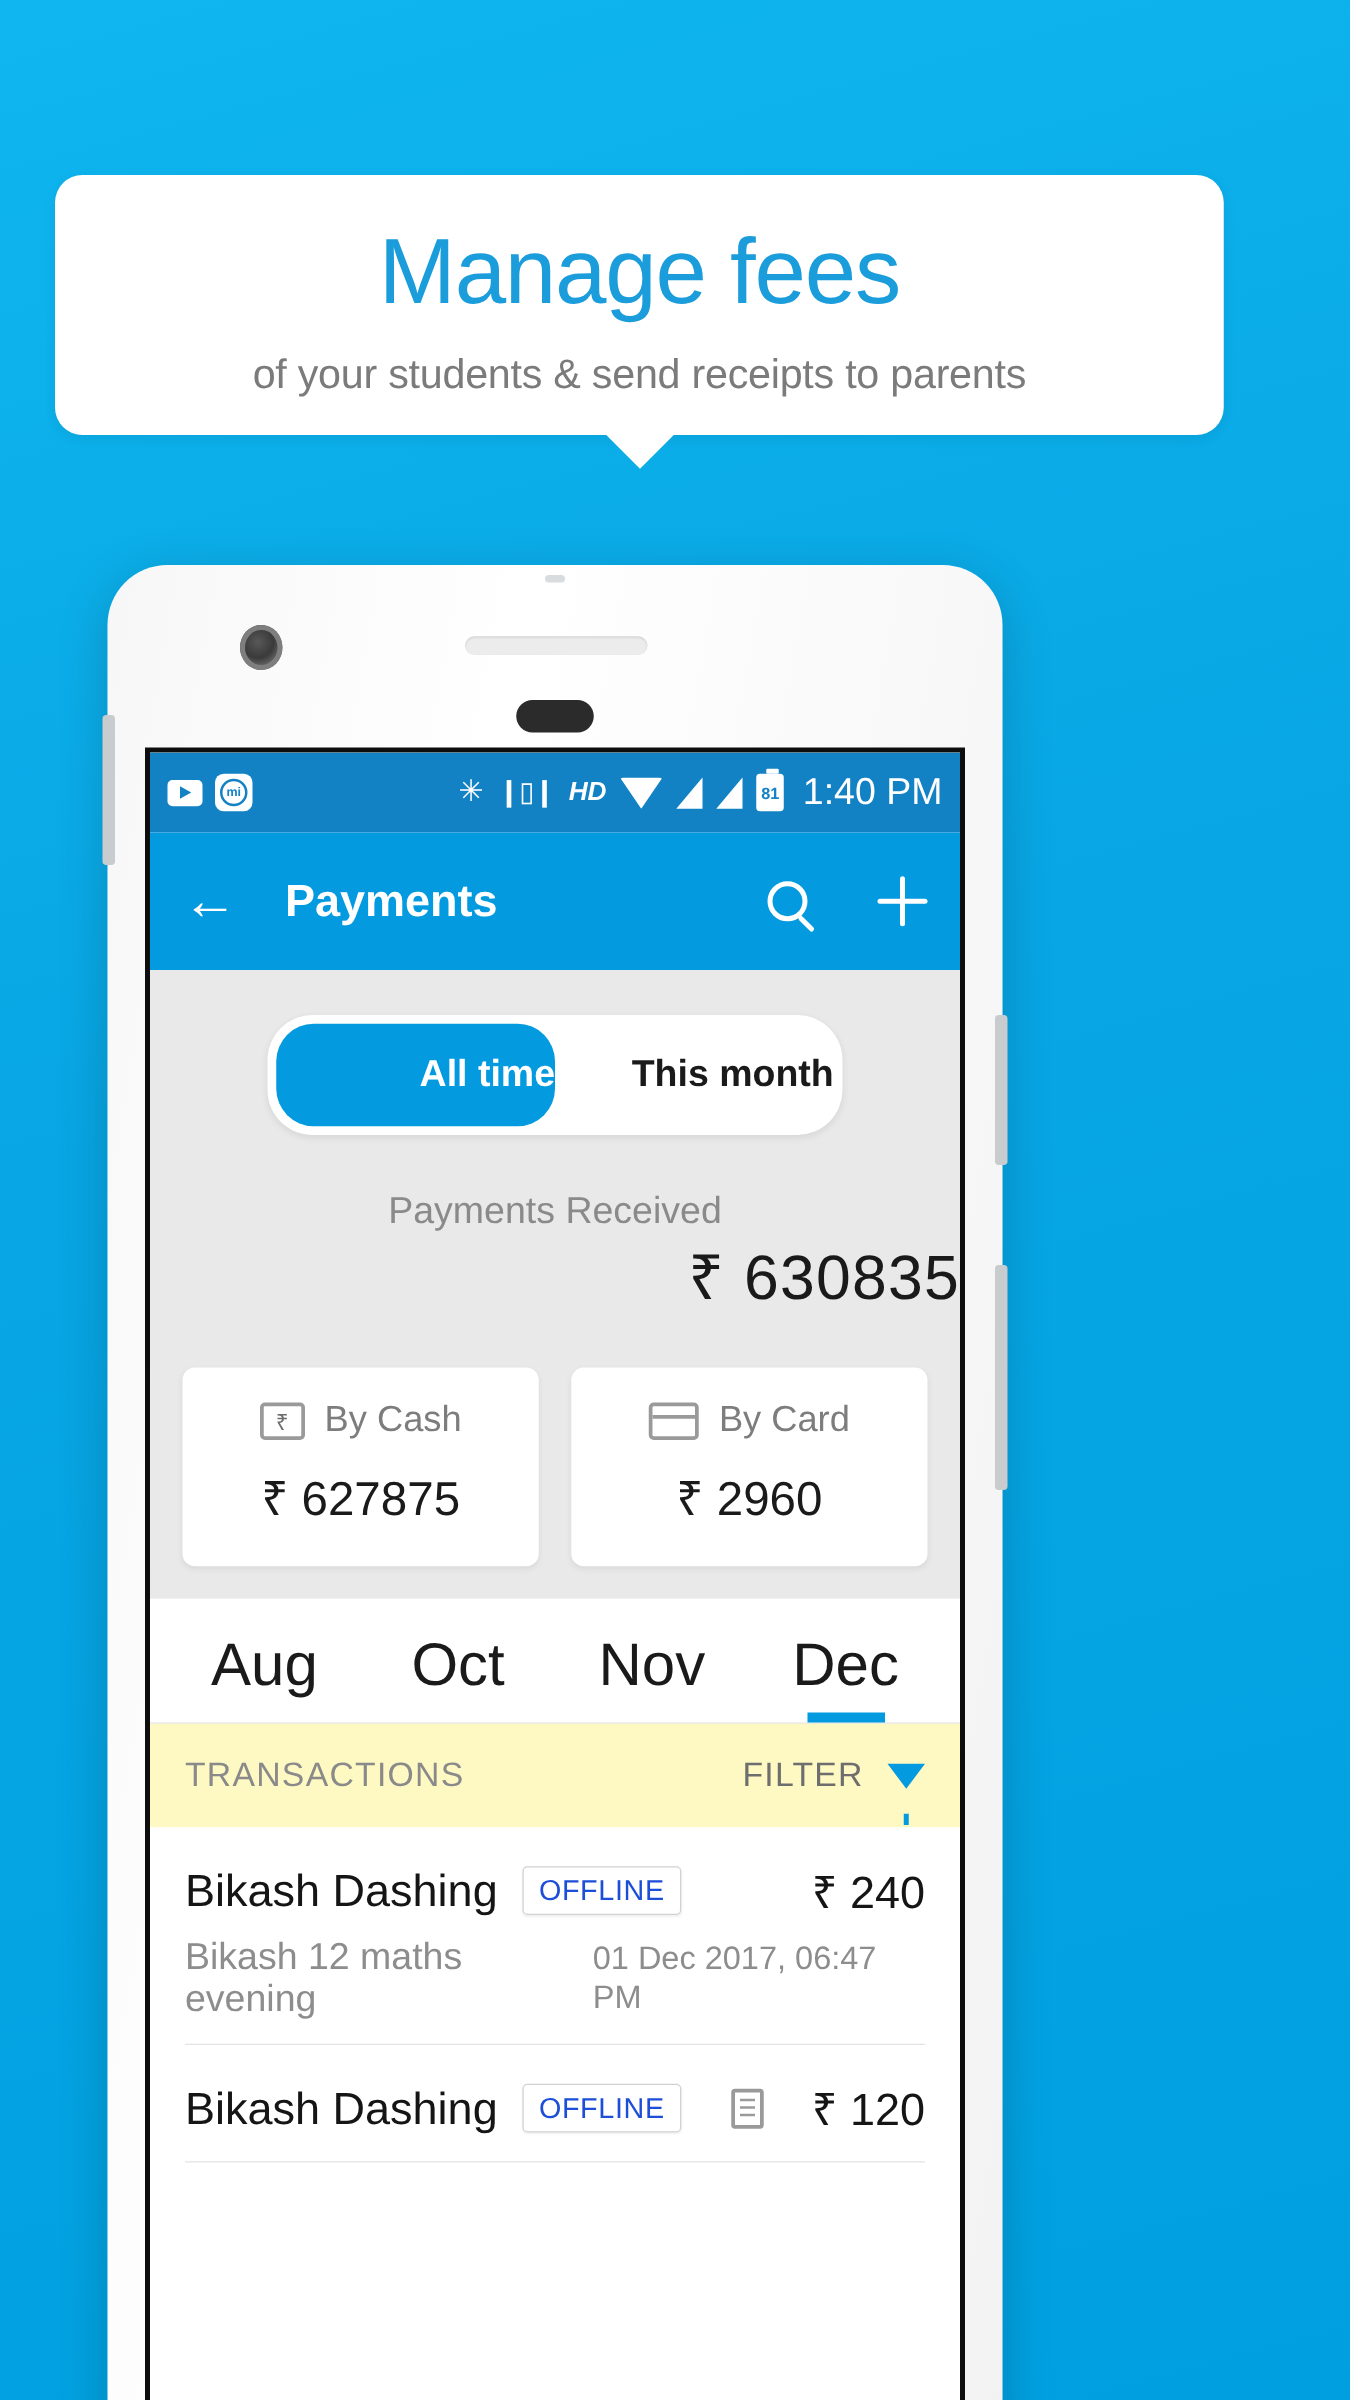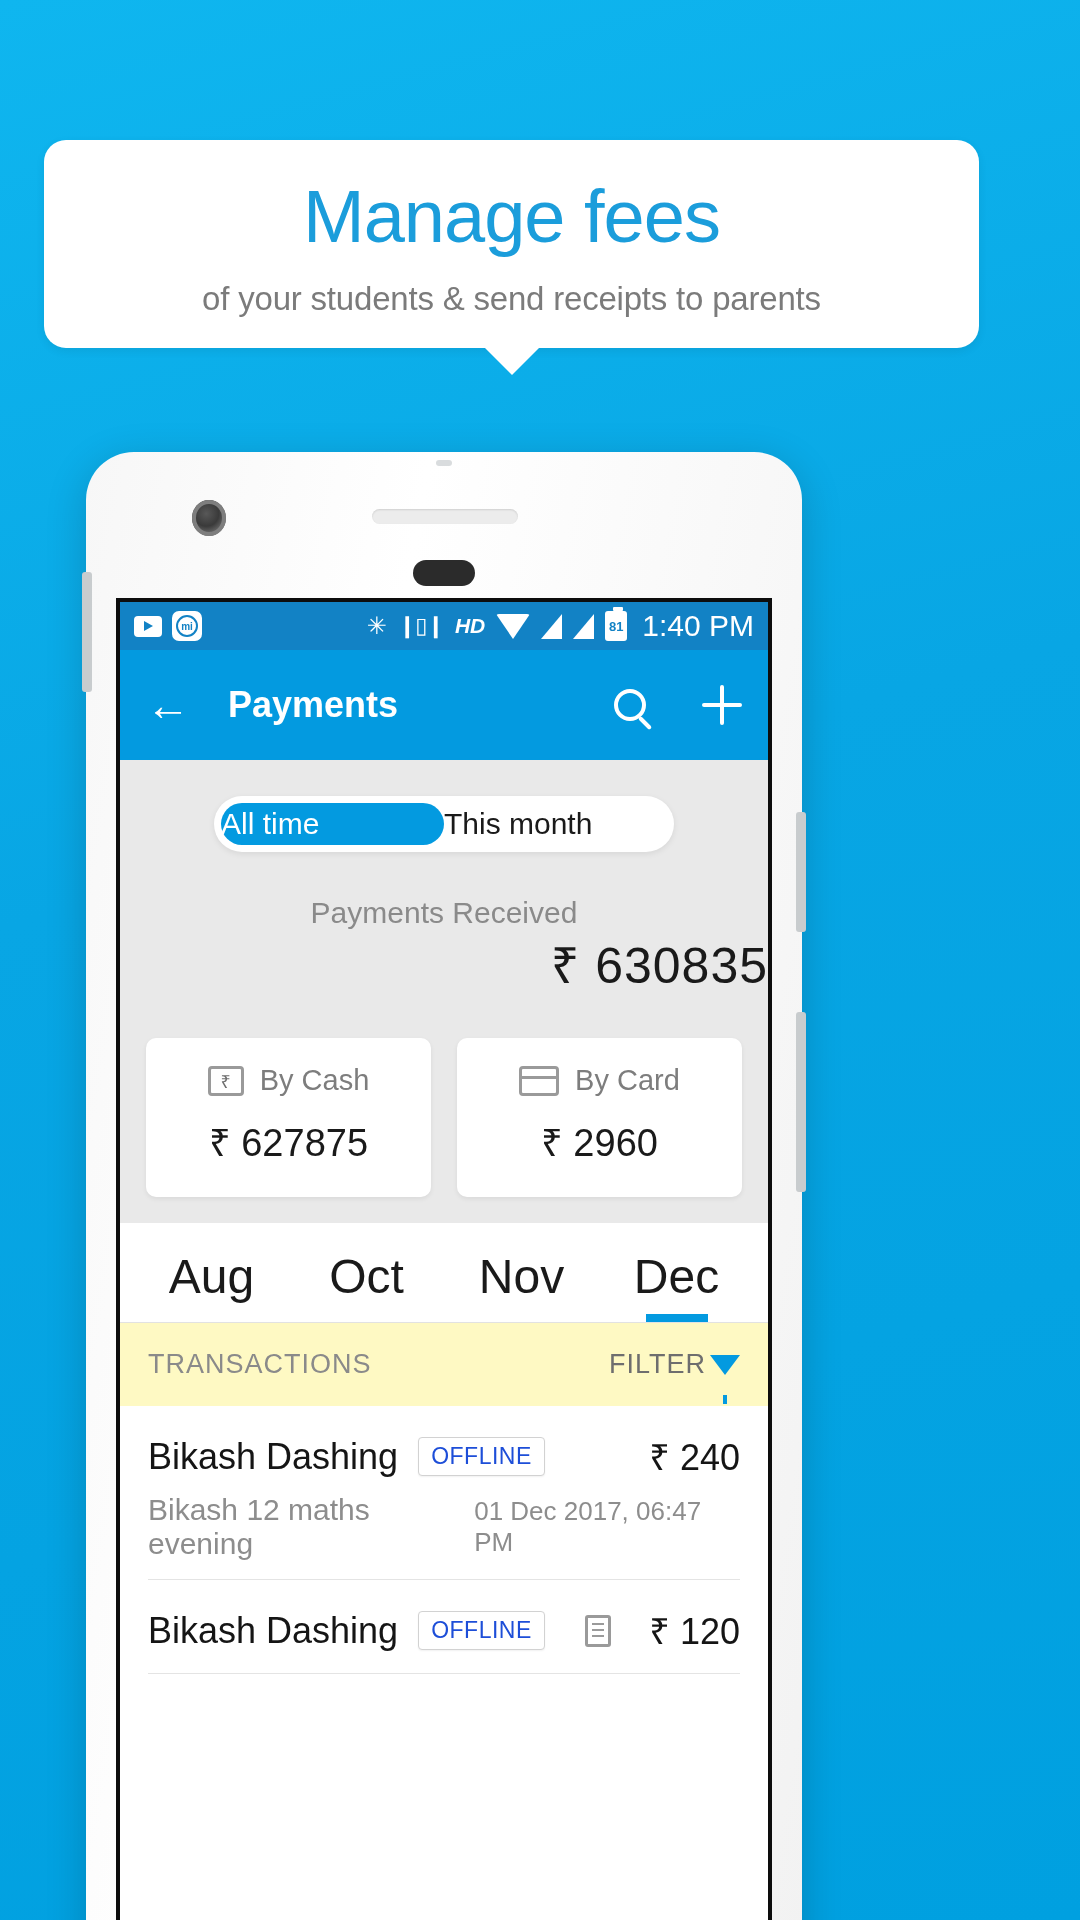--- a/index.html
+++ b/index.html
@@ -77,21 +77,21 @@
   
   .screen {
     position:absolute; left:30px; top:146px;
     width:656px; height:1374px;
     background:#fff; border:4px solid #0d0d0d;
     overflow:hidden;
   }
 
   
   .statusbar {
-    height:48px; background:#1282c5;
+    height:64px; background:#1282c5;
     display:flex; align-items:center;
     padding:0 14px; color:#fff;
   }
   .sb-left { display:flex; align-items:center; gap:10px; }
   .sb-right { margin-left:auto; display:flex; align-items:center; gap:11px; }
   .sb-ico-yt {
     width:28px; height:21px; background:#fff; border-radius:4px;
     position:relative;
   }
   .sb-ico-yt:after{
@@ -144,22 +144,22 @@
   .plus-ico:after{top:0;left:18px;height:40px;width:4px;}
 
   
   .summary { background:#e9e9e9; padding:36px 0 26px; }
   .seg-wrap {
     width:460px; margin:0 auto; background:#fff;
     border-radius:36px; display:flex; padding:7px;
     box-shadow:0 2px 6px rgba(0,0,0,.08);
   }
   .seg {
-    flex:1; text-align:left; font-size:30px; padding:4px 0;
-    border-radius:30px; color:#1a1a1a;
+    flex:1; text-align:right; font-size:30px; padding:24px 0;
+    border-radius:30px; color:#1a1a1a;font-weight:bold;
   }
   .seg.active { background:#039ae0; color:#fff; }
 
   .received-label { text-align:center; color:#8a8a8a; font-size:30px; margin-top:44px; }
   .received-amt { text-align:right; color:#1a1a1a; font-size:50px; font-weight:500; margin-top:0; letter-spacing:1px;}
 
   .cards { display:flex; gap:26px; padding:0 26px; margin-top:40px; }
   .pcard {
     flex:1; background:#fff; border-radius:10px; padding:26px 0 30px;
     box-shadow:0 2px 5px rgba(0,0,0,.07); text-align:center;
@@ -189,21 +189,21 @@
   .mtab.active:after{
     content:""; position:absolute; left:50%; transform:translateX(-50%);
     bottom:0; width:62px; height:8px; background:#039ae0;
   }
 
   
   .tx-head {
     background:#fef9c3; display:flex; align-items:center;
     padding:26px 28px; color:#8a8a8a; font-size:27px; letter-spacing:1px;
   }
-  .tx-filter { margin-left:auto; display:flex; align-items:center; gap:4px; color:#6e6e6e; }
+  .tx-filter { margin-left:auto; display:flex; align-items:center; gap:19px; color:#6e6e6e; }
   .funnel {
     width:0;height:0;border-left:15px solid transparent;border-right:15px solid transparent;
     border-top:20px solid #039ae0; position:relative;
   }
   .funnel:after{content:"";position:absolute;left:-2px;top:20px;width:4px;height:9px;background:#039ae0;}
 
   
   .tx-list { background:#fff; padding:0 28px; }
   .tx-row { padding:26px 0 18px; border-bottom:1px solid #e4e4e4; }
   .tx-line1 { display:flex; align-items:center; gap:20px; }

